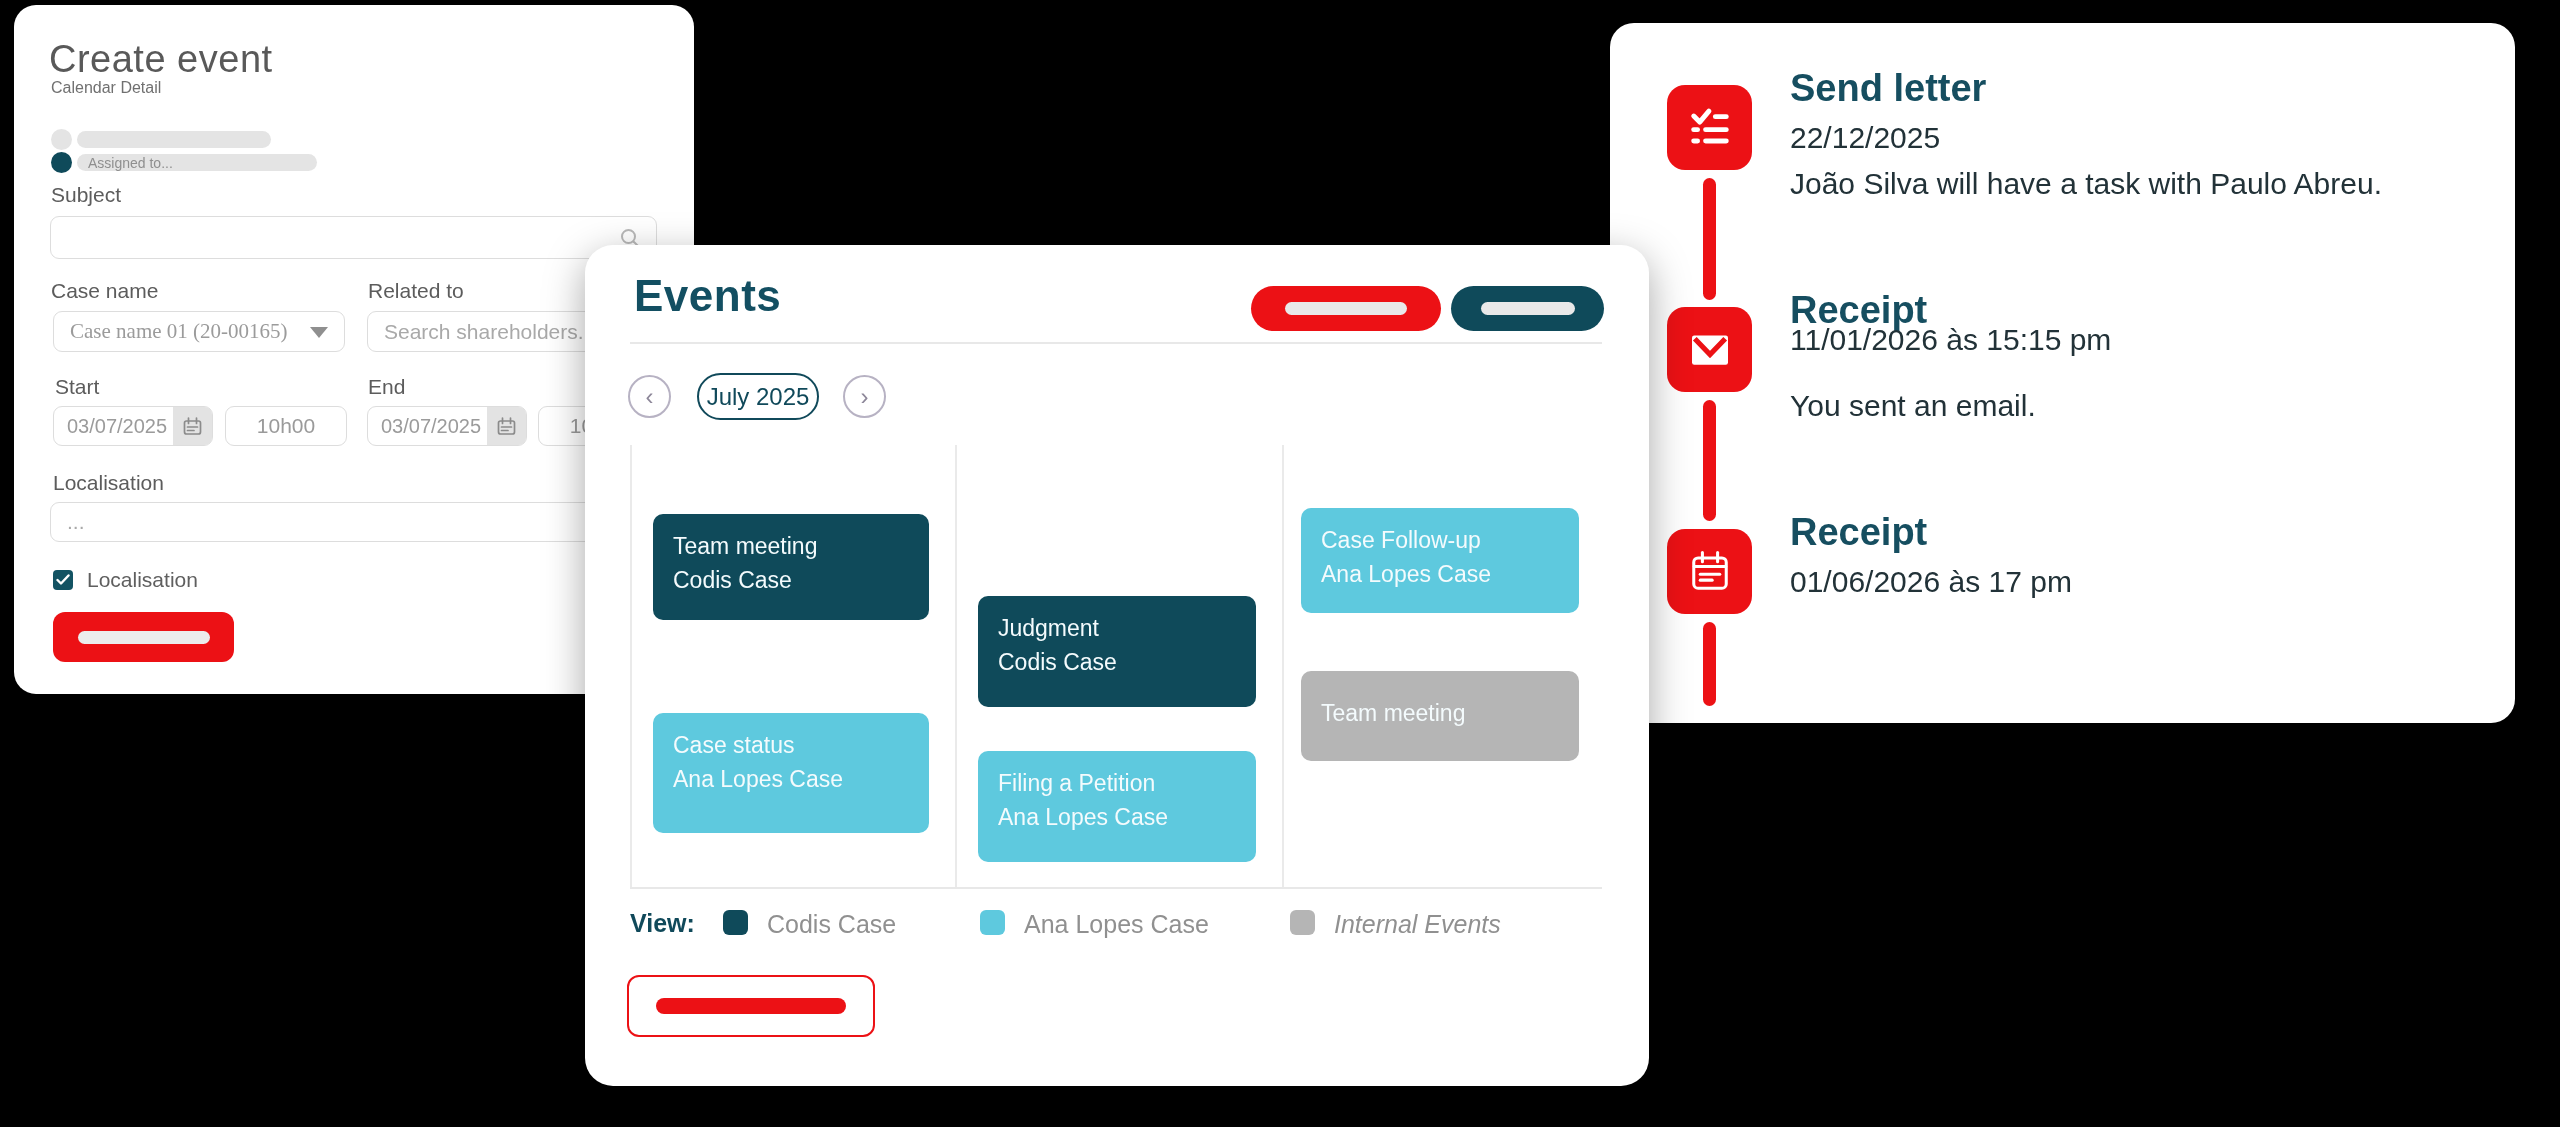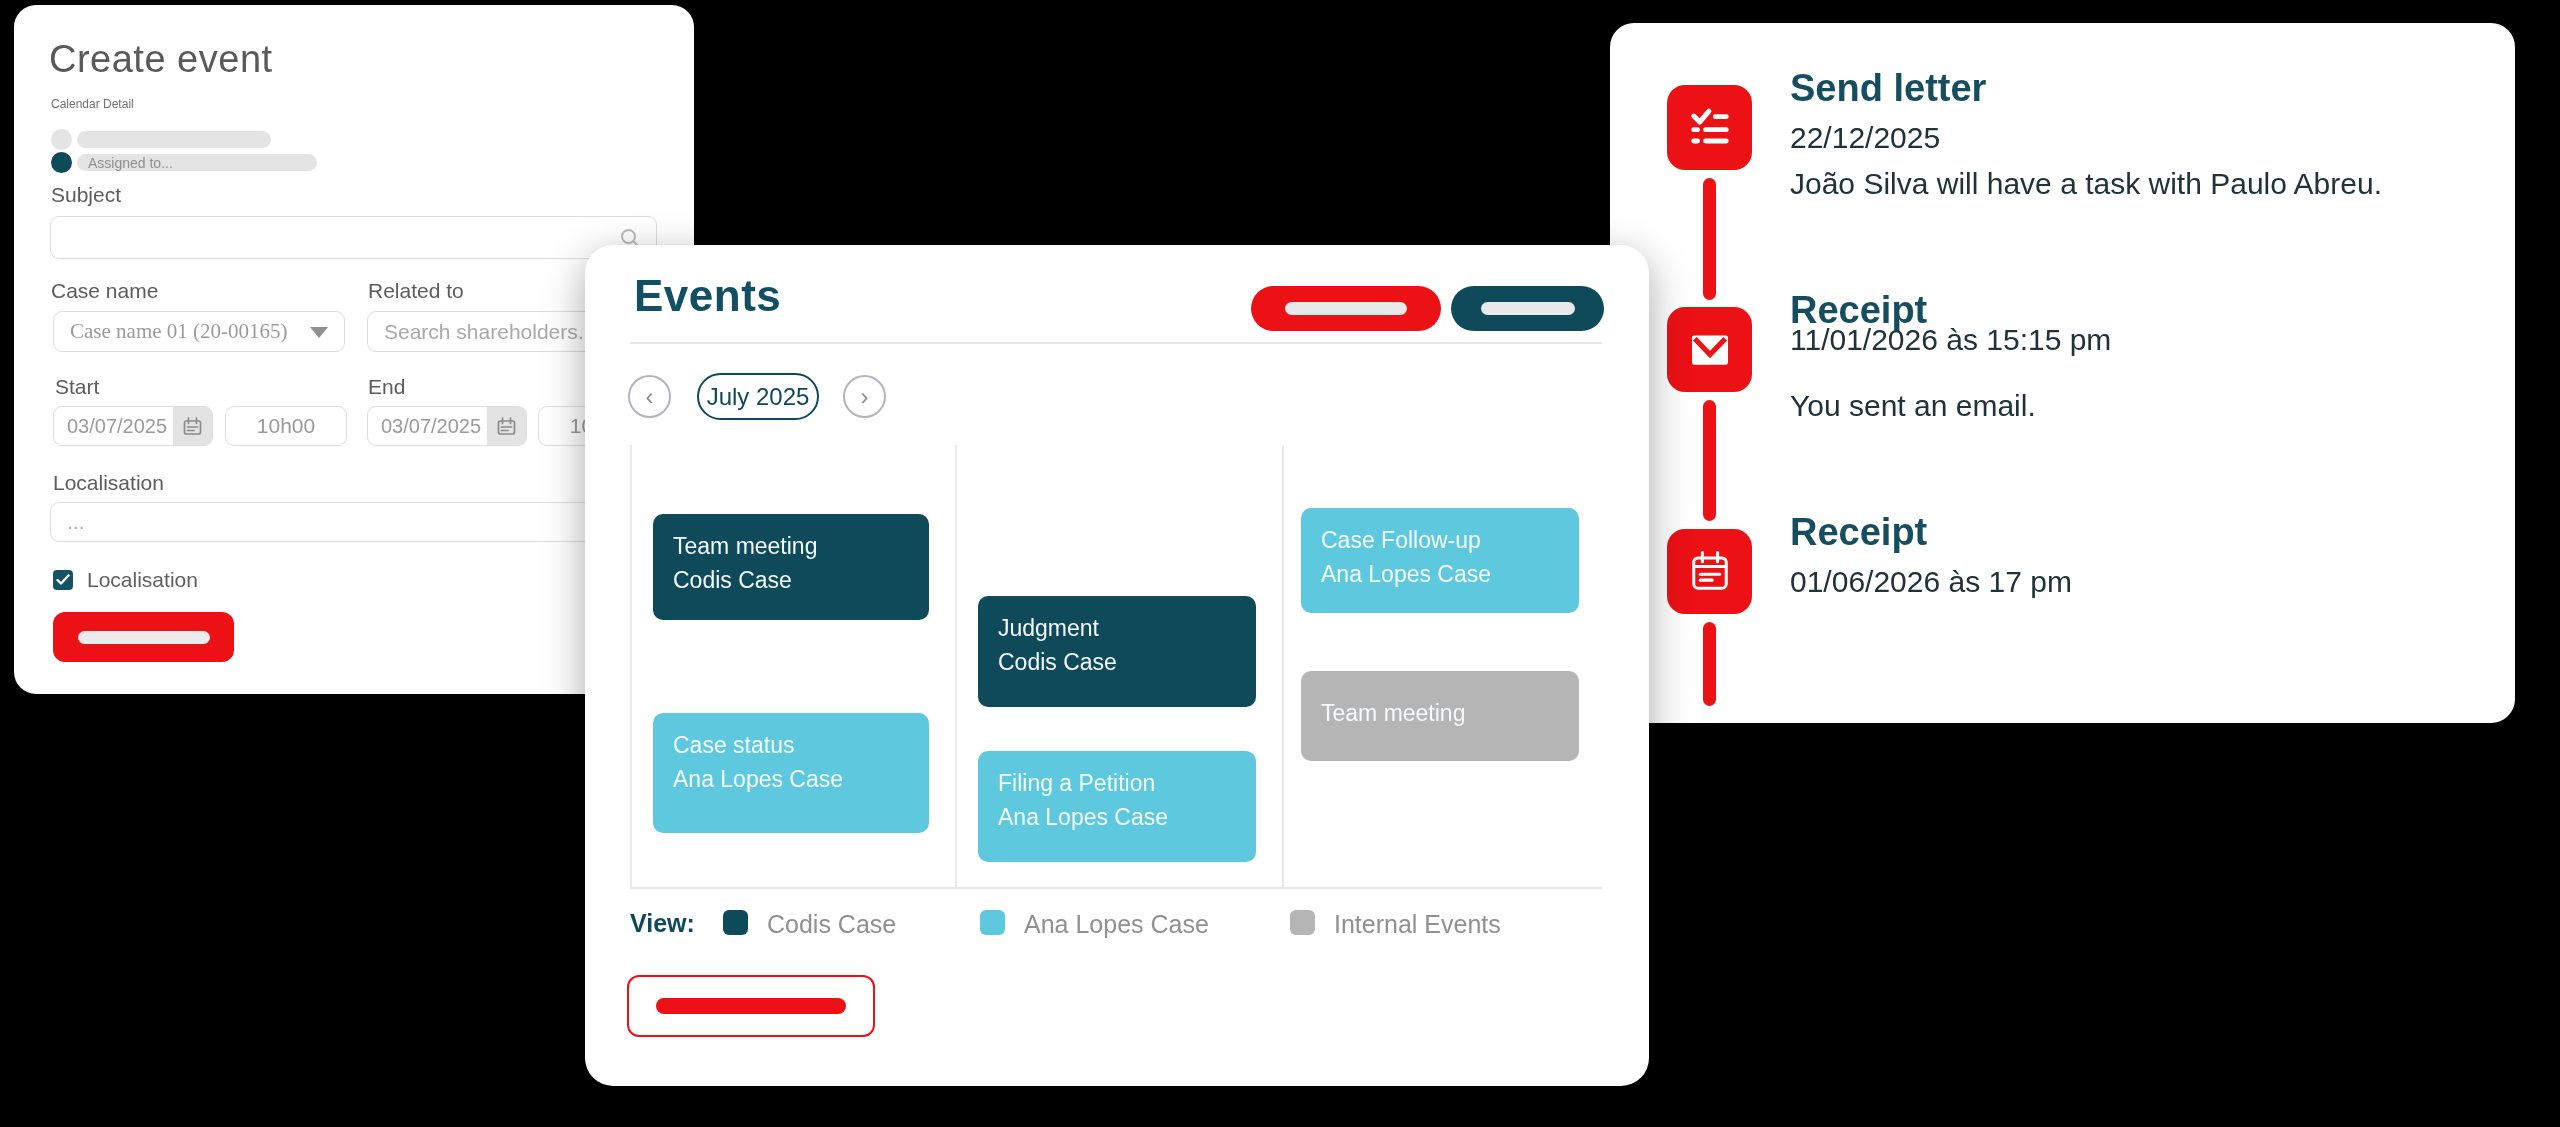--- a/index.html
+++ b/index.html
@@ -3,21 +3,21 @@
 <meta charset="utf-8">
 <style>
   * { margin:0; padding:0; box-sizing:border-box; }
   html,body { width:2560px; height:1127px; background:#000; overflow:hidden;
               font-family:"Liberation Sans", sans-serif; }
   .panel { position:absolute; background:#fff; }
 
   
   #create-panel { left:14px; top:5px; width:680px; height:689px; border-radius:22px; z-index:1; }
   .ce-title { position:absolute; left:35px; top:33px; font-size:38px; font-weight:500; color:#595959; letter-spacing:.5px; }
-  .ce-section { position:absolute; left:37px; top:92px; font-size:12px; color:#707070; }
+  .ce-section { position:absolute; left:37px; top:74px; font-size:16px; color:#707070; }
   .skel-circle { position:absolute; width:21px; height:21px; border-radius:50%; }
   .skel-pill { position:absolute; height:17px; border-radius:9px; background:#e4e4e4; display:flex; align-items:center; }
   .skel-pill span { font-size:14px; color:#8f8f8f; padding-left:11px; }
   .ce-label { position:absolute; font-size:21px; color:#5c5c5c; }
   .ce-input { position:absolute; border:1.5px solid #ddd; border-radius:9px; background:#fff;
               font-size:21px; color:#9a9a9a; font-family:"Liberation Sans",sans-serif; padding:0 16px; outline:none; }
   .ce-input::placeholder { color:#a9a9a9; }
   .ce-select { position:absolute; border:1.5px solid #ddd; border-radius:9px; background:#fff;
                display:flex; align-items:center; padding:0 16px; font-size:21px; color:#9b9b9b;font-family:Liberation Serif, serif; }
   .dd-arrow { position:absolute; right:16px; top:50%; margin-top:-5px; width:0; height:0;
@@ -205,21 +205,21 @@
   <div class="card bg-gray" style="left:716px; top:426px; width:278px; height:90px; padding-top:25px;">
     <div class="l1">Team meeting</div>
   </div>
 
   <div class="view-label">View:</div>
   <div class="legend-sw bg-dark" style="left:138px;"></div>
   <div class="legend-lb" style="left:182px;">Codis Case</div>
   <div class="legend-sw bg-cyan" style="left:395px;"></div>
   <div class="legend-lb" style="left:439px;">Ana Lopes Case</div>
   <div class="legend-sw bg-gray" style="left:705px;"></div>
-  <div class="legend-lb" style="left:749px;">Internal Events</div>
+  <div class="legend-lb" style="left:749px;font-style:italic;">Internal Events</div>
 
   <button class="btn-outline">
     <span class="ph"></span>
   </button>
 </div>
 
 <div id="timeline-panel" class="panel">
 
   <div class="tl-icon" style="top:62px;">
     <svg width="52" height="52" viewBox="0 0 48 48" fill="none" stroke="#fff" stroke-width="4.6" stroke-linecap="round" stroke-linejoin="round">

